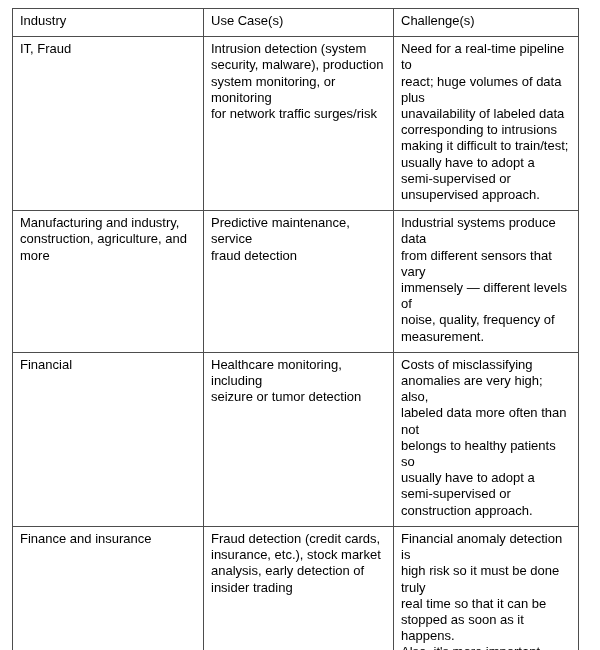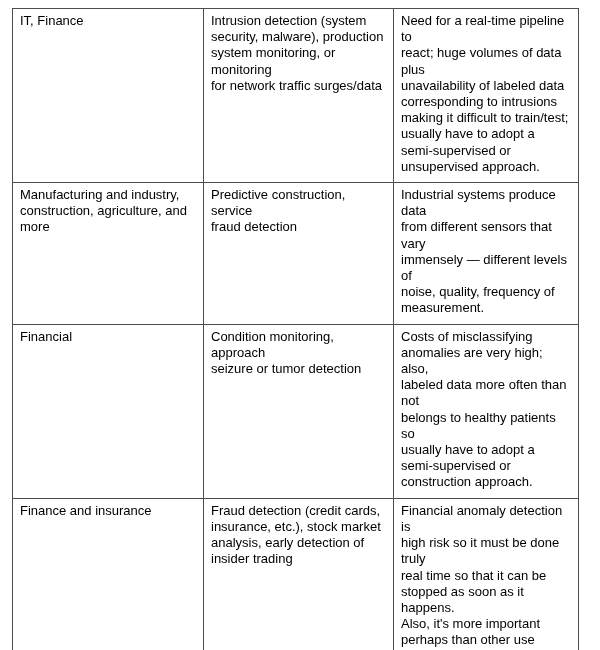--- a/index.html
+++ b/index.html
@@ -47,49 +47,54 @@
 
 <div class="page">
   <table class="doc-table">
     <colgroup>
       <col class="c1">
       <col class="c2">
       <col class="c3">
     </colgroup>
     <tbody>
       <tr>
-        <td>IT, Finance</td>
+        <td>Industry</td>
+        <td>Use Case(s)</td>
+        <td>Challenge(s)</td>
+      </tr>
+      <tr>
+        <td>IT, Fraud</td>
         <td>Intrusion detection (system
 security, malware), production
 system monitoring, or monitoring
-for network traffic surges/data</td>
+for network traffic surges/risk</td>
         <td>Need for a real-time pipeline to
 react; huge volumes of data plus
 unavailability of labeled data
 corresponding to intrusions
 making it difficult to train/test;
 usually have to adopt a
 semi-supervised or
 unsupervised approach.</td>
       </tr>
       <tr>
         <td>Manufacturing and industry,
 construction, agriculture, and
 more</td>
-        <td>Predictive construction, service
+        <td>Predictive maintenance, service
 fraud detection</td>
         <td>Industrial systems produce data
 from different sensors that vary
 immensely — different levels of
 noise, quality, frequency of
 measurement.</td>
       </tr>
       <tr>
         <td>Financial</td>
-        <td>Condition monitoring, approach
+        <td>Healthcare monitoring, including
 seizure or tumor detection</td>
         <td>Costs of misclassifying
 anomalies are very high; also,
 labeled data more often than not
 belongs to healthy patients so
 usually have to adopt a
 semi-supervised or
 construction approach.</td>
       </tr>
       <tr>

